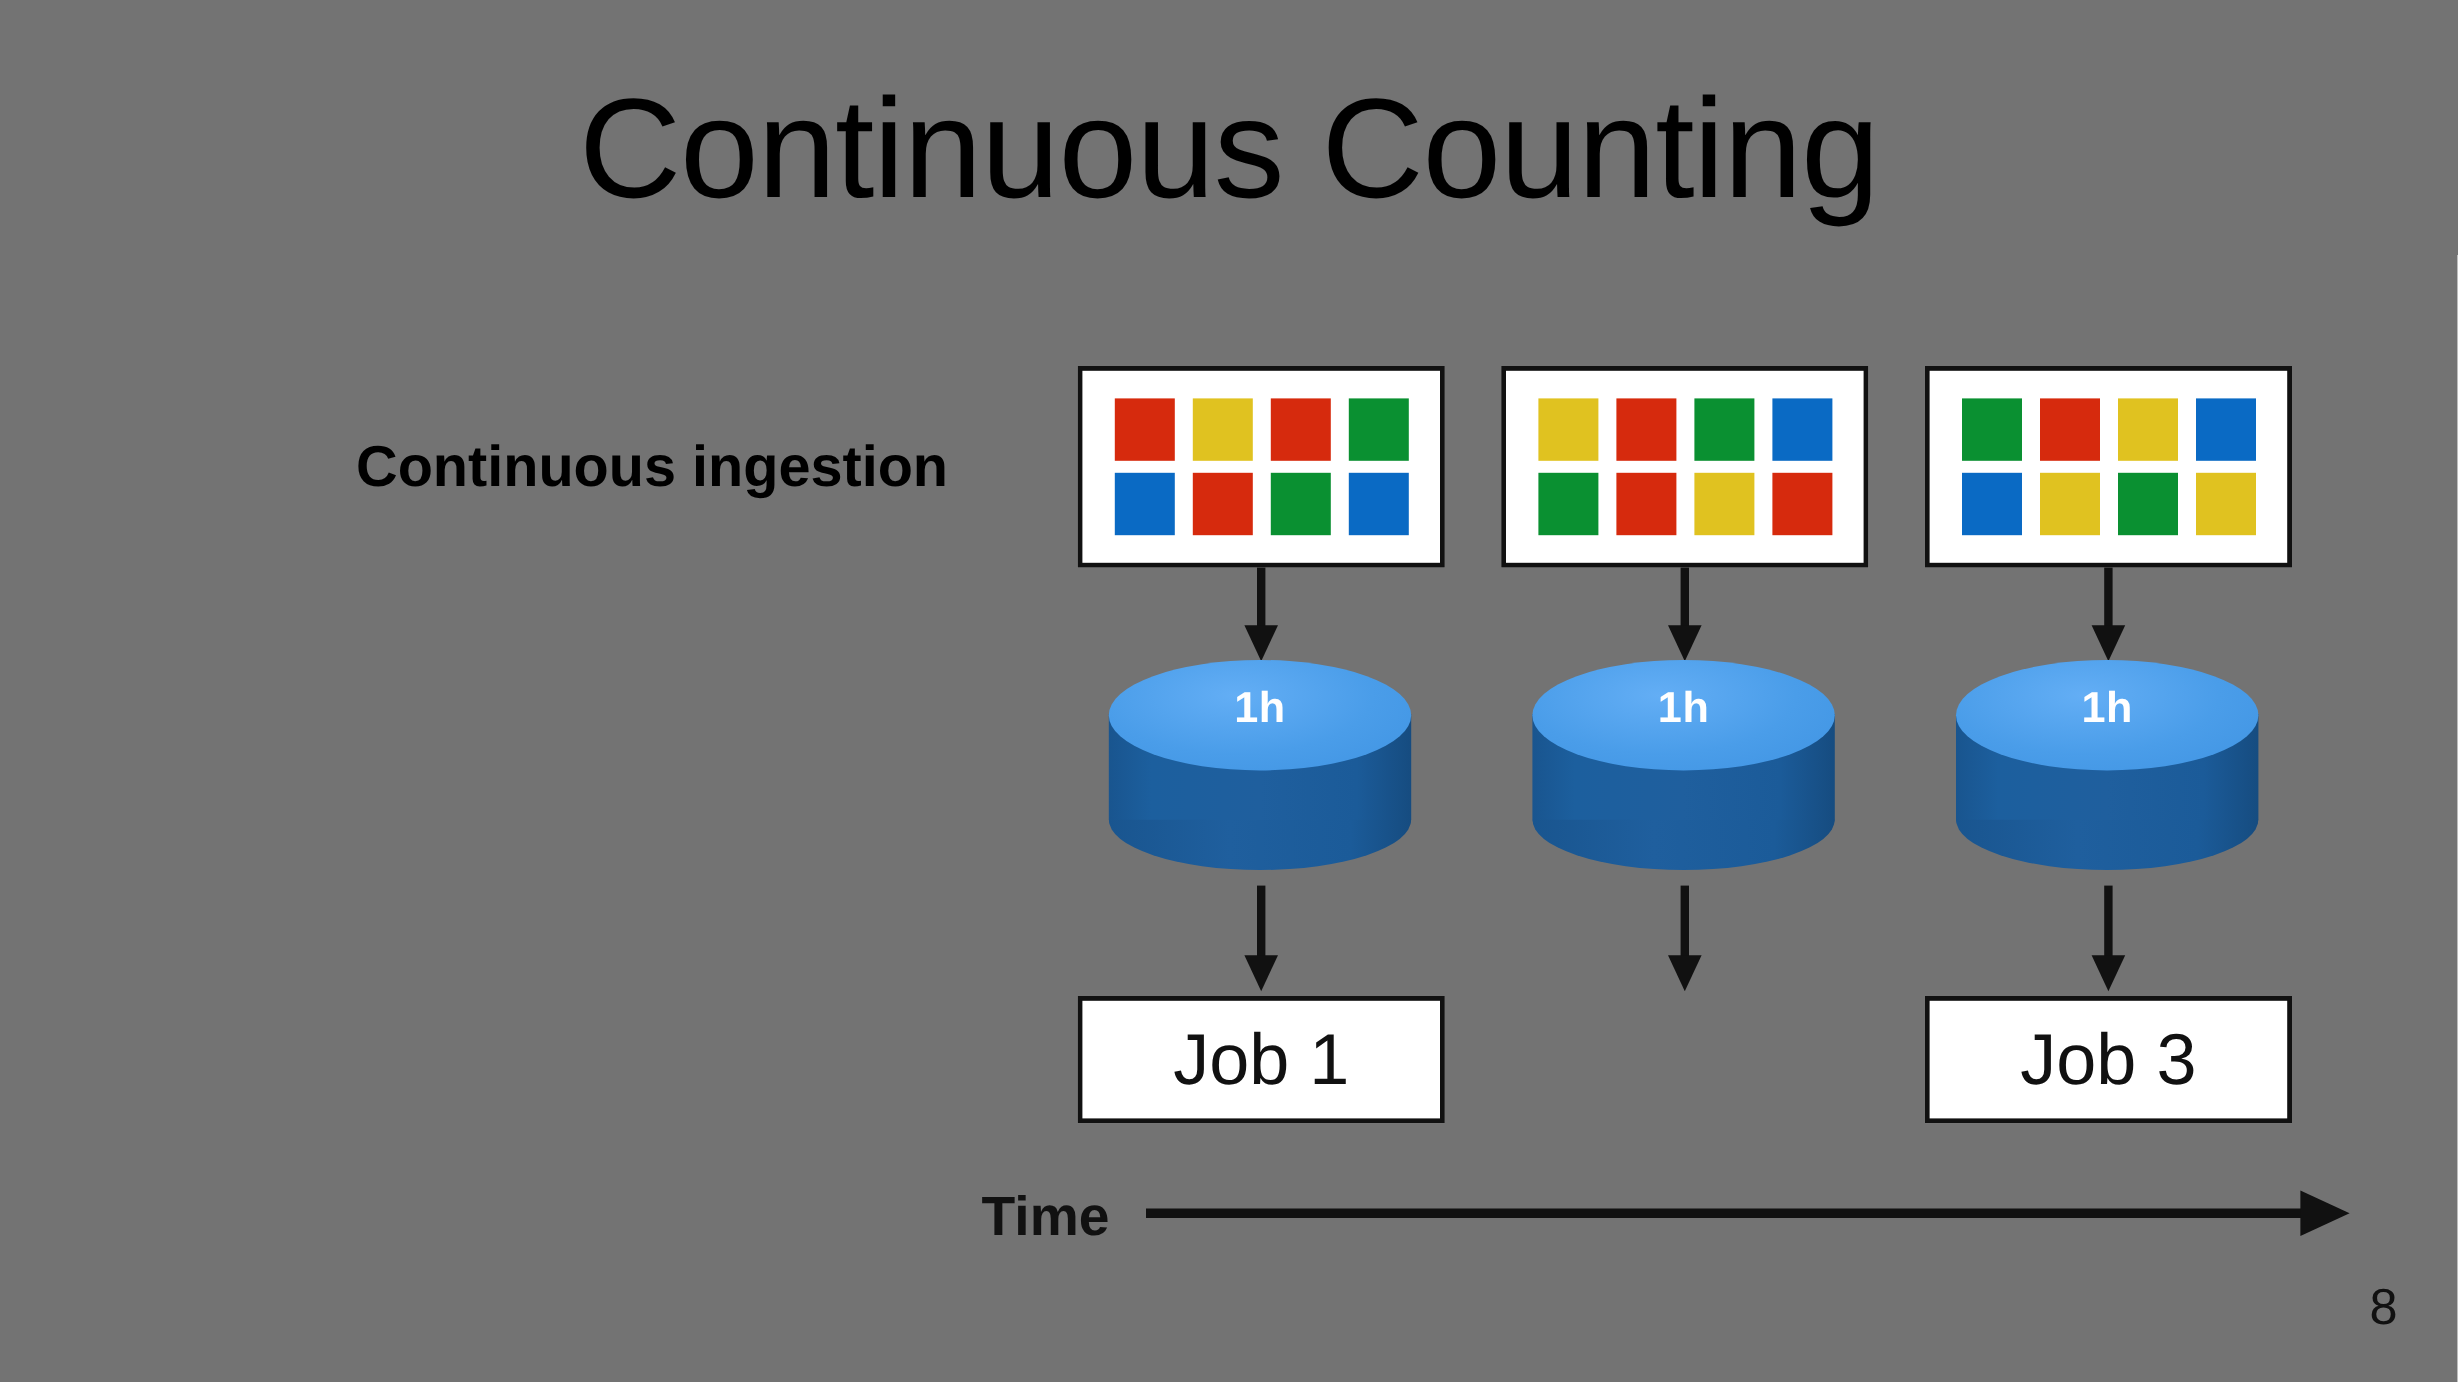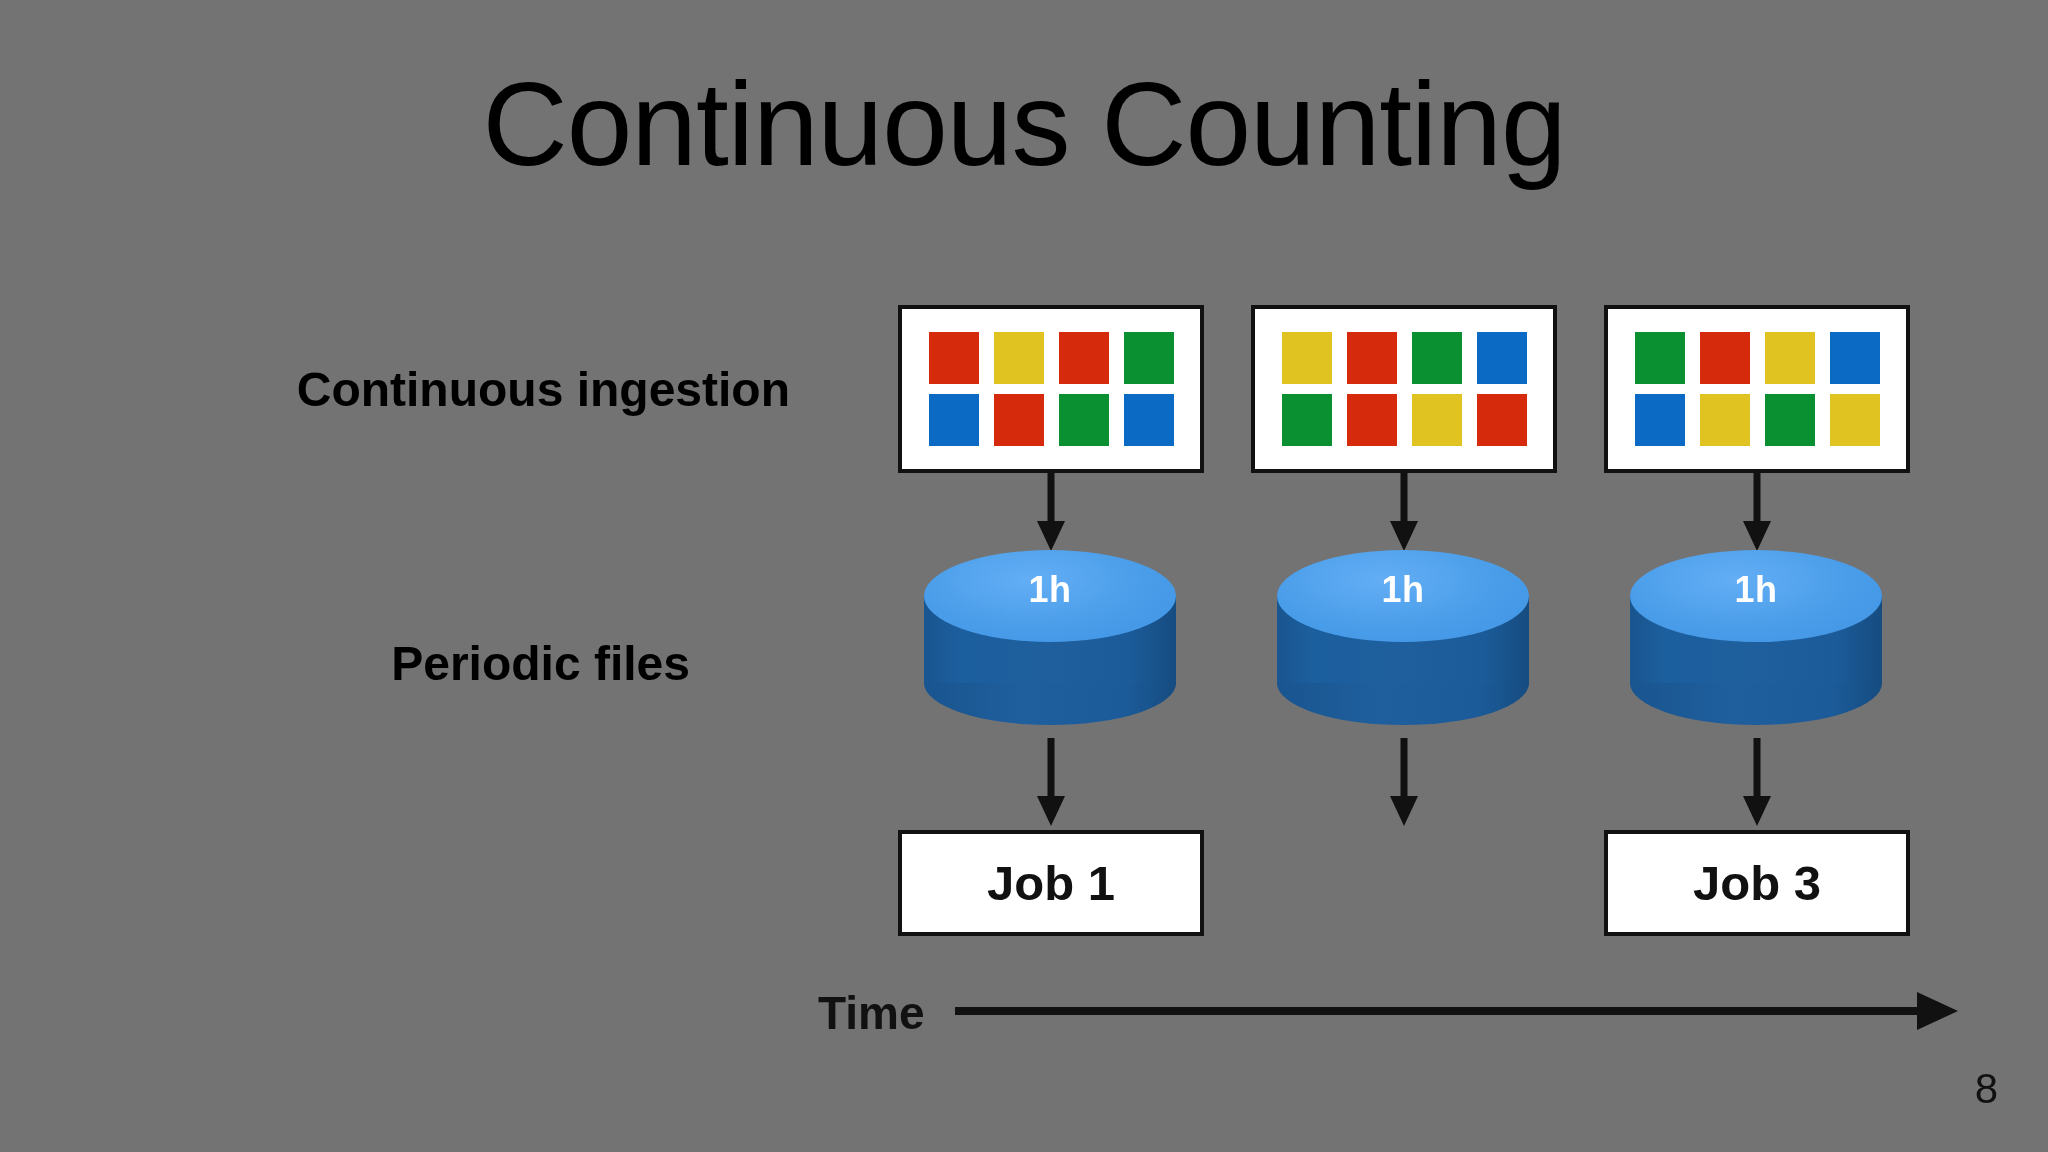--- a/index.html
+++ b/index.html
@@ -163,22 +163,22 @@
     width: 306px;
     height: 106px;
     box-sizing: border-box;
     border: 4px solid #111111;
     background: #ffffff;
     display: flex;
     align-items: center;
     justify-content: center;
   }
   .job-label {
-    font-size: 49px;
-    font-weight: 700;
+    font-size: 60px;
+    font-weight: 400;
     color: #111111;
     line-height: 1;
   }
 
   
   #time-label {
     position: absolute;
     left: 818px;
     top: 990px;
     font-size: 46px;
@@ -207,21 +207,20 @@
   }
 </style>
 </head>
 <body>
 
 <div id="slide">
 
   <div id="slide-title">Continuous Counting</div>
 
   <div class="row-label" id="label-ingestion">Continuous ingestion</div>
-  <div class="row-label" id="label-files">Periodic files</div>
 
   <div class="column" id="column-0">
     <div class="ingest-box">
       <div class="ingest-row">
         <div class="chip red"></div>
         <div class="chip yellow"></div>
         <div class="chip red"></div>
         <div class="chip green"></div>
       </div>
       <div class="ingest-row">

